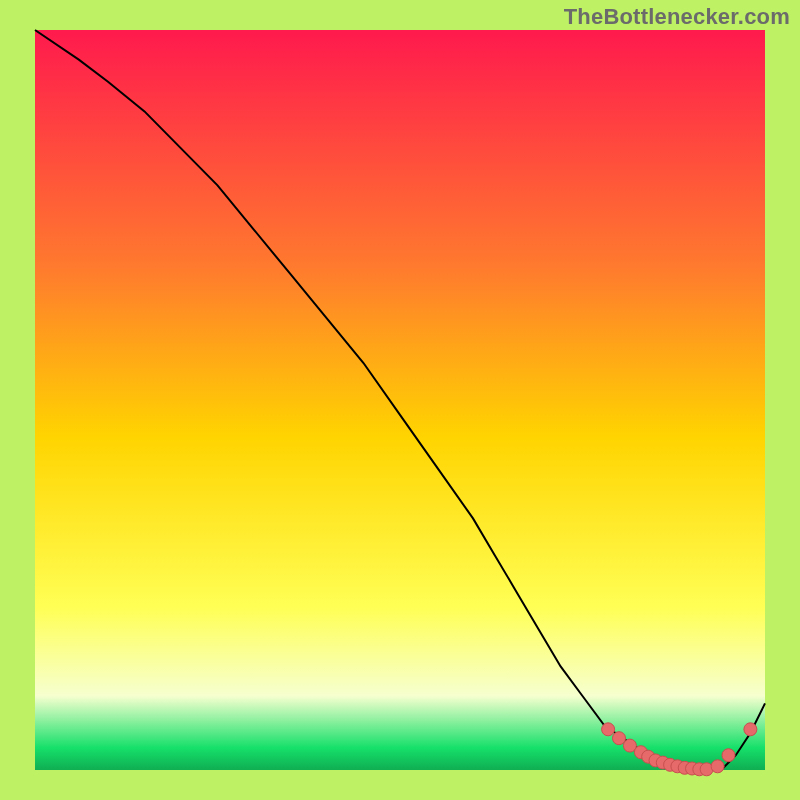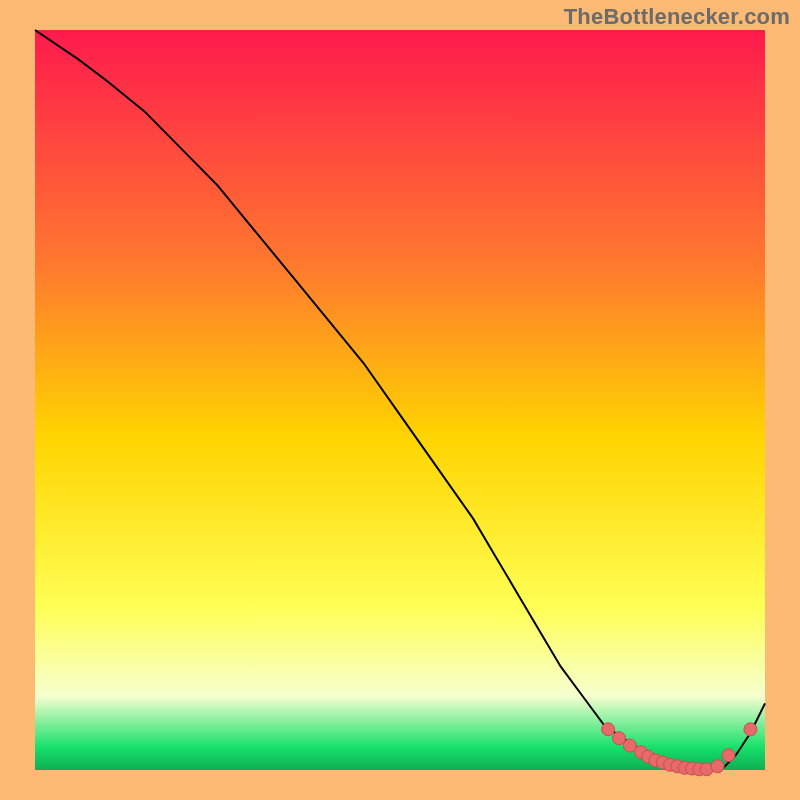--- a/index.html
+++ b/index.html
@@ -8,21 +8,21 @@
     width: 800px;
     height: 800px;
     background: #000;
     overflow: hidden;
     font-family: Arial, Helvetica, sans-serif;
   }
   .frame {
     position: relative;
     width: 800px;
     height: 800px;
-    background: #fdba74;
+    background: #bef264;
   }
   .attribution {
     position: absolute;
     top: 4px;
     right: 10px;
     color: #6b6b6b;
     font-size: 22px;
     font-weight: 600;
     letter-spacing: 0.2px;
     user-select: none;

